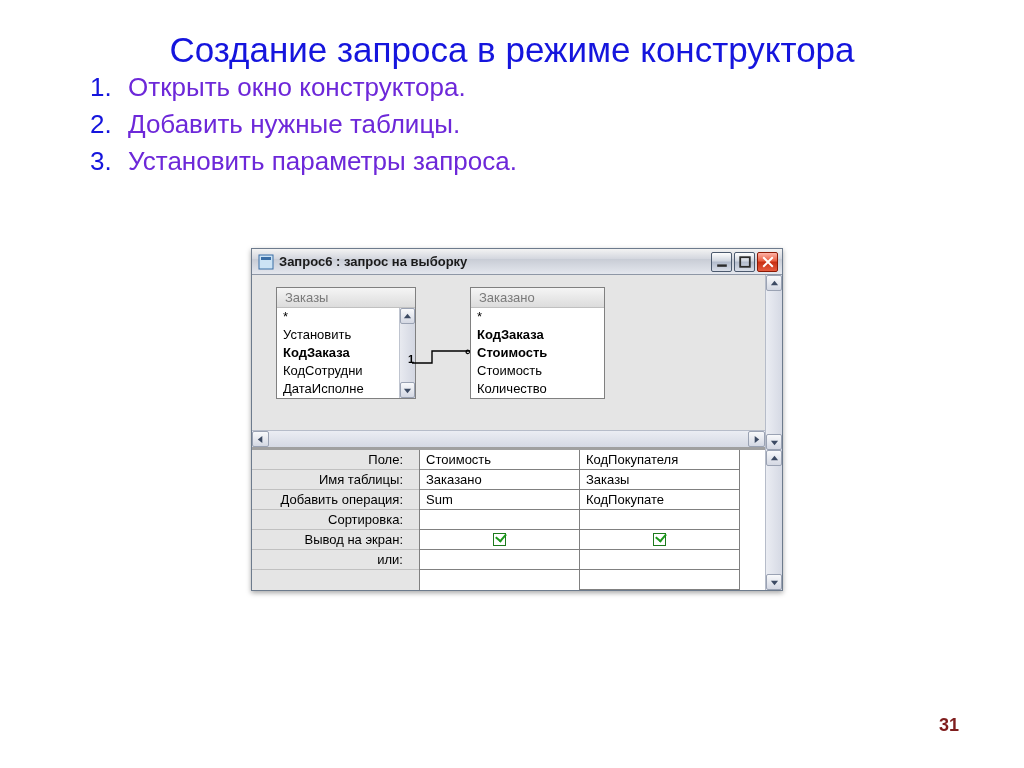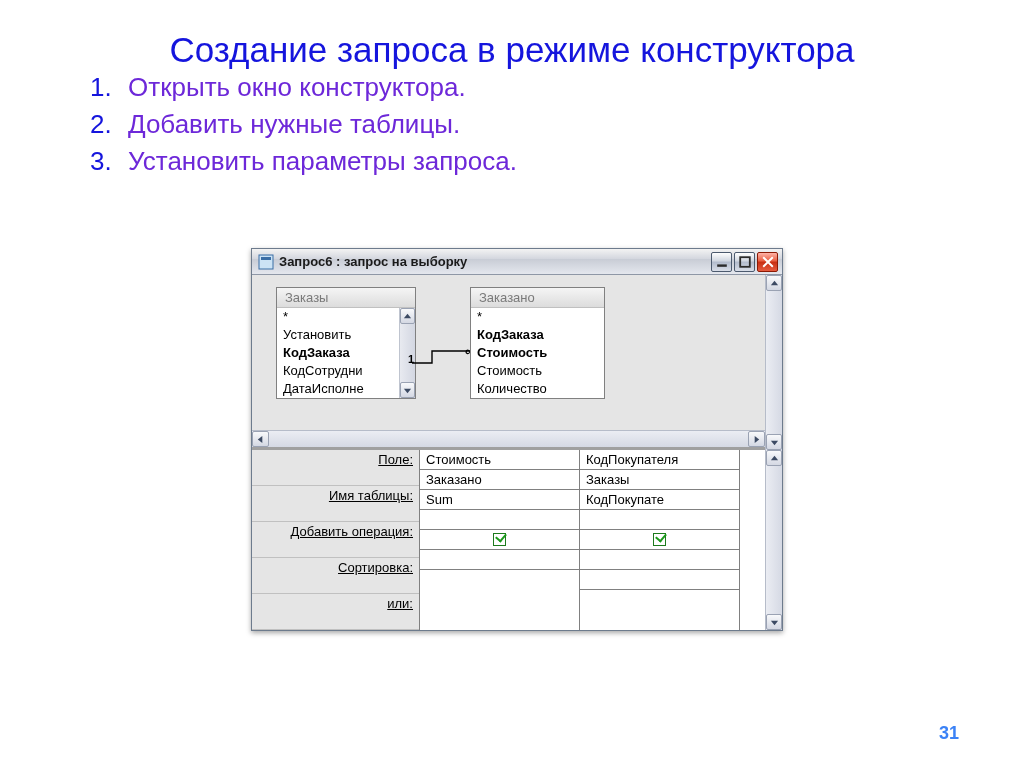--- a/index.html
+++ b/index.html
@@ -41,23 +41,23 @@
   .list li::before {
     counter-increment: item;
     content: counter(item) ".";
     position: absolute;
     left: 0;
     color: #1515dd;
     font-size: 26px;
   }
   .page-num {
     position: absolute;
-    bottom: 24px;
+    bottom: 32px;
     right: 65px;
-    color: #3b82f6;
+    color: #7f1d1d;
     font-weight: 700;
     font-size: 18px;
   }
 
   
   .win {
     position: absolute;
     left: 251px;
     top: 248px;
     width: 532px;
@@ -173,25 +173,24 @@
     background:#fff;
     position:relative;
   }
   .qlabels {
     width: 168px;
     background:#e5e5e5;
     text-align:right;
     border-right:1px solid #808080;
   }
   .qlabels div {
-    height:36px; line-height:20px;
-    padding-right:6px;
+    height:20px; line-height:20px;
+    padding-right:16px;
     border-bottom:1px solid #c0c0c0;
     color:#000;
-    text-decoration:underline;
   }
   .qcols { flex:1; display:flex; }
   .qcol {
     width: 160px;
     border-right:1px solid #808080;
   }
   .qcell {
     height:20px; line-height:20px;
     padding: 0 6px;
     border-bottom:1px solid #808080;
@@ -333,20 +332,21 @@
           </div>
       </div>
     </div>
 
     <div class="qgrid">
       <div class="qlabels">
         <div>Поле:</div>
         <div>Имя таблицы:</div>
         <div>Добавить операция:</div>
         <div>Сортировка:</div>
+        <div>Вывод на экран:</div>
         <div>или:</div>
       </div>
       <div class="qcols">
         <div class="qcol">
           <div class="qcell">Стоимость</div>
           <div class="qcell">Заказано</div>
           <div class="qcell">Sum</div>
           <div class="qcell"></div>
           <div class="qcell center"><span class="chk"></span></div>
           <div class="qcell"></div>

